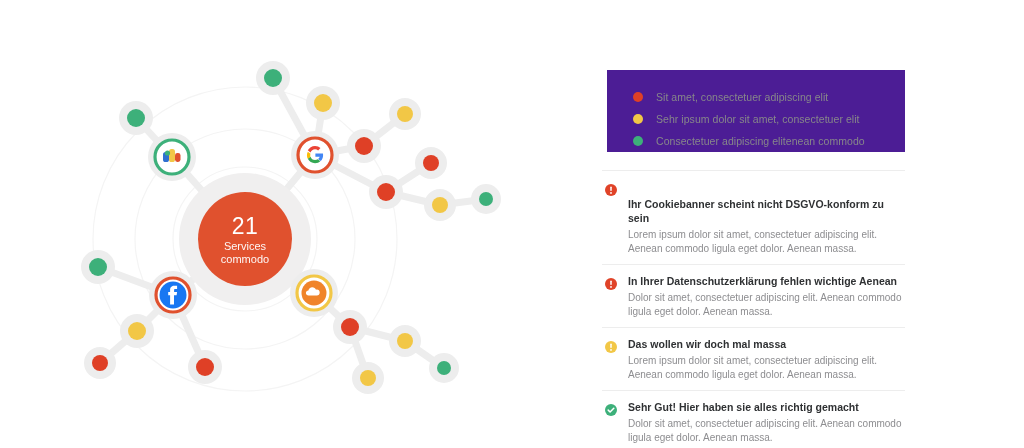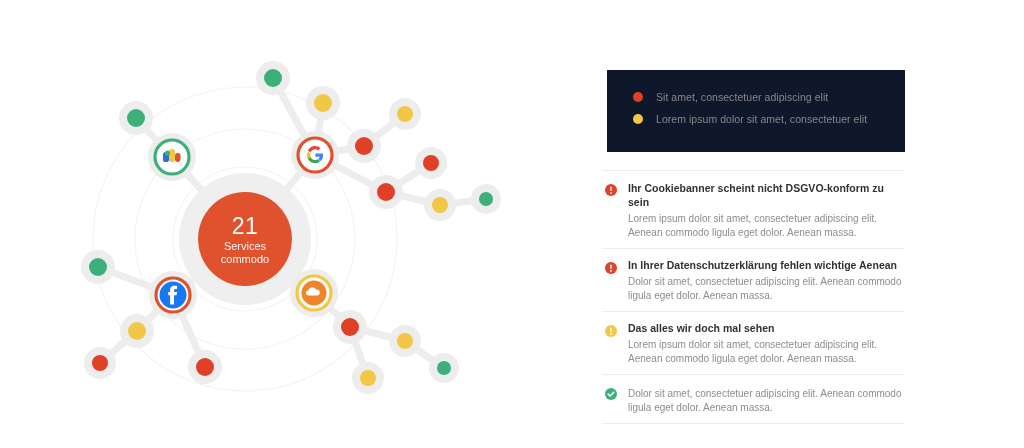--- a/index.html
+++ b/index.html
@@ -69,21 +69,21 @@
     top: 0;
     width: 330px;
     height: 448px;
   }
   #legend-box {
     position: absolute;
     left: 11px;
     top: 70px;
     width: 298px;
     height: 82px;
-    background: #0f172a;
+    background: #4c1d95;
     box-sizing: border-box;
     padding: 16px 0 0 26px;
   }
   .legend-row {
     display: flex;
     align-items: center;
     height: 21px;
     margin-bottom: 1px;
   }
   .legend-dot {
@@ -106,21 +106,21 @@
     top: 170px;
     width: 303px;
   }
   .issue-item {
     position: relative;
     padding: 9px 0 9px 26px;
     border-bottom: 1px solid #ededed;
   }
   .issue-item:first-child {
     border-top: 1px solid #ededed;
-    padding-top: 10px;
+    padding-top: 26px;
   }
   .issue-icon {
     position: absolute;
     left: 3px;
     top: 11px;
     width: 12px;
     height: 12px;
   }
   .issue-title {
     font-size: 10.5px;
@@ -306,21 +306,25 @@
 
   <div id="right-panel">
 
     <div id="legend-box">
         <div class="legend-row">
           <span class="legend-dot" style="background: rgb(223, 64, 38);"></span>
           <span class="legend-text">Sit amet, consectetuer adipiscing elit</span>
         </div>
         <div class="legend-row">
           <span class="legend-dot" style="background: rgb(242, 199, 70);"></span>
-          <span class="legend-text">Lorem ipsum dolor sit amet, consectetuer elit</span>
+          <span class="legend-text">Sehr ipsum dolor sit amet, consectetuer elit</span>
+        </div>
+        <div class="legend-row">
+          <span class="legend-dot" style="background: rgb(61, 176, 122);"></span>
+          <span class="legend-text">Consectetuer adipiscing elitenean commodo</span>
         </div>
       </div>
 
     <div id="issue-list">
         <div class="issue-item">
           <span class="issue-icon"><svg width="12" height="12" viewBox="0 0 12 12">
               <circle cx="6" cy="6" r="6" fill="#E04328"></circle>
               <rect x="5.25" y="2.5" width="1.5" height="4.4" rx="0.75" fill="#fff"></rect>
               <circle cx="6" cy="8.9" r="0.95" fill="#fff"></circle>
             </svg></span>
@@ -335,26 +339,27 @@
             </svg></span>
           <div class="issue-title">In Ihrer Datenschutzerklärung fehlen wichtige Aenean</div>
           <div class="issue-body">Dolor sit amet, consectetuer adipiscing elit. Aenean commodo ligula eget dolor. Aenean massa.</div>
         </div>
         <div class="issue-item">
           <span class="issue-icon"><svg width="12" height="12" viewBox="0 0 12 12">
               <circle cx="6" cy="6" r="6" fill="#F2C746"></circle>
               <rect x="5.25" y="2.5" width="1.5" height="4.4" rx="0.75" fill="#fff"></rect>
               <circle cx="6" cy="8.9" r="0.95" fill="#fff"></circle>
             </svg></span>
-          <div class="issue-title">Das alles wir doch mal sehen</div>
+          <div class="issue-title">Das wollen wir doch mal massa</div>
           <div class="issue-body">Lorem ipsum dolor sit amet, consectetuer adipiscing elit. Aenean commodo ligula eget dolor. Aenean massa.</div>
         </div>
         <div class="issue-item">
           <span class="issue-icon"><svg width="12" height="12" viewBox="0 0 12 12">
               <circle cx="6" cy="6" r="6" fill="#3DB07A"></circle>
               <path d="M3.2 6.1 L5.1 8 L8.8 4.2" stroke="#fff" stroke-width="1.5" fill="none" stroke-linecap="round" stroke-linejoin="round"></path>
             </svg></span>
+          <div class="issue-title">Sehr Gut! Hier haben sie alles richtig gemacht</div>
           <div class="issue-body">Dolor sit amet, consectetuer adipiscing elit. Aenean commodo ligula eget dolor. Aenean massa.</div>
         </div>
       </div>
 
   </div>
 </div>
 
 </body></html>

